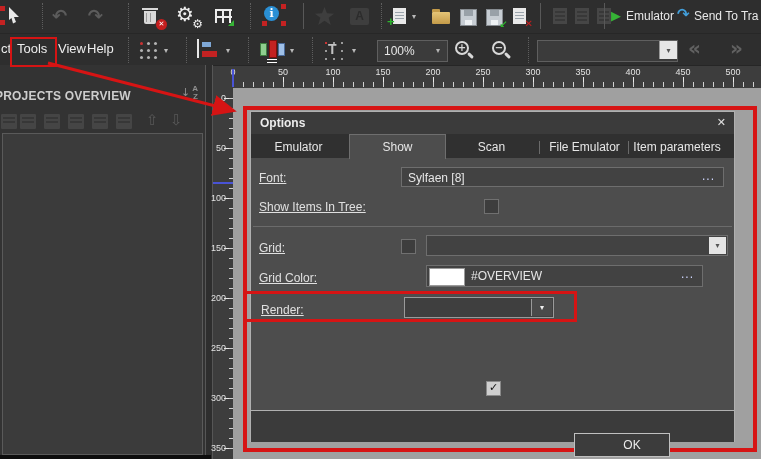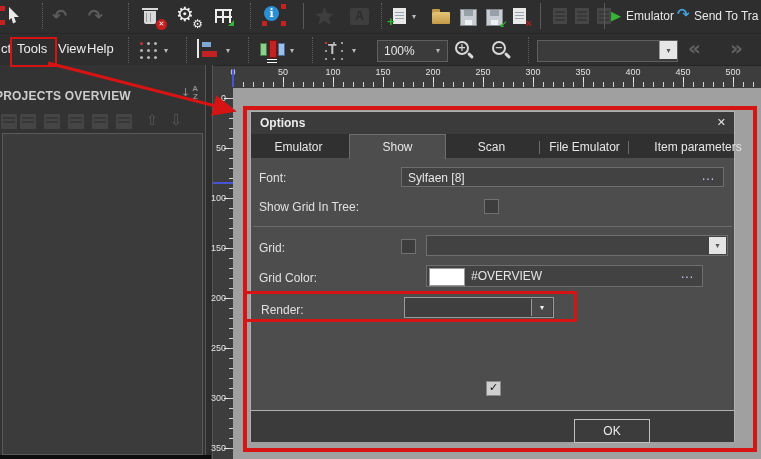--- a/index.html
+++ b/index.html
@@ -117,39 +117,39 @@
   .ann-box{left:243px;top:106px;width:506px;height:338px;border:4px solid #d61414;z-index:40;}
   .dialog{left:250px;top:111px;width:483px;height:329px;background:#4d4d4d;border:1px solid #b0b0b0;z-index:45;}
   .dtitle{left:0;top:0;width:100%;height:22px;background:#3b3b3b;}
   .dtitle .txt{position:absolute;left:9px;top:4px;font-size:12px;font-weight:bold;color:#ececec;}
   .dclose{position:absolute;right:8px;top:4px;font-size:11px;font-weight:bold;color:#e0e0e0;}
   .tabstrip{left:0;top:22px;width:100%;height:24px;background:#303030;}
   .tab{position:absolute;top:3px;height:21px;line-height:21px;text-align:center;font-size:12px;color:#e6e6e6;}
   .tab.sel{top:0;height:24px;line-height:24px;background:#4d4d4d;border:1px solid #6e6e6e;border-bottom:none;}
   .tabsep{position:absolute;top:7px;width:1px;height:13px;background:#6a6a6a;}
   .dbody{left:0;top:46px;width:100%;height:252px;}
-  .dlabel{position:absolute;font-size:12px;color:#e0e0e0;}
+  .dlabel{position:absolute;font-size:12px;color:#e0e0e0;text-decoration:underline;}
   .dfield{position:absolute;background:#424242;border:1px solid #6e6e6e;font-size:12px;color:#e6e6e6;}
   .dfield .fval{position:absolute;left:6px;top:3px;}
   .fdots{position:absolute;right:8px;top:1px;font-size:12px;color:#cfd6ff;letter-spacing:1px;}
   .cb{position:absolute;width:13px;height:13px;background:#3d3d3d;border:1px solid #707070;}
   .cb.on{background:#cfcfcf;border-color:#8a8a8a;}
   .cb.on::after{content:"✓";position:absolute;left:2px;top:-1px;color:#111;font-weight:bold;font-size:11px;font-family:"DejaVu Sans",sans-serif;}
   .hsep{position:absolute;left:2px;width:479px;height:1px;background:#6b6b6b;}
   .dropbtn{position:absolute;right:1px;top:1px;bottom:1px;width:17px;background:#e4e4e4;color:#555;
            text-align:center;font-size:8px;line-height:18px;}
   .swatch{position:absolute;left:2px;top:2px;width:34px;height:16px;background:#fff;border:1px solid #9a9a9a;}
   .rendcombo{position:absolute;background:#3f3f3f;border:1px solid #9a9a9a;}
   .rendsel{position:absolute;left:1px;top:1px;bottom:1px;right:23px;background:#716f5a;border:1px dotted #d8d8d8;
            color:#141414;font-size:11.5px;line-height:17px;padding-left:4px;white-space:nowrap;overflow:hidden;}
   .rendbtn{position:absolute;right:1px;top:1px;bottom:1px;width:20px;background:#4a4a4a;border-left:1px solid #9a9a9a;
            color:#efefef;text-align:center;font-size:8px;line-height:18px;}
   .dfooter{left:0;top:298px;width:100%;height:31px;background:#3b3b3b;border-top:1px solid #b0b0b0;}
-  .dbtn{position:absolute;top:8px;width:74px;height:22px;background:#3c3c3c;border:1px solid #c0c0c0;
-        font-size:12px;color:#ececec;text-align:center;line-height:22px;}
+  .dbtn{position:absolute;top:22px;width:74px;height:22px;background:#3c3c3c;border:1px solid #c0c0c0;
+        font-size:12px;color:#ececec;text-align:center;line-height:22px;padding-left:20px;}
   .redbox{border:3px solid #d61414;z-index:60;}
   .toolsbox{left:10px;top:37px;width:43px;height:26px;border:2px solid #d61414;z-index:60;}
 </style>
 </head>
 <body>
 
 <div class="screen">
 
   <div class="abs tb1">
     <span class="abs icn" style="left:0">
@@ -336,29 +336,29 @@
       <span class="txt">Options</span>
       <span class="dclose g">✕</span>
     </div>
     <div class="abs tabstrip">
       <div class="tab" style="left:2px;width:91px">Emulator</div>
       <div class="tab sel" style="left:98px;width:95px">Show</div>
       <div class="tab" style="left:193px;width:95px">Scan</div>
       <span class="tabsep" style="left:288px"></span>
       <div class="tab" style="left:294px;width:79px">File Emulator</div>
       <span class="tabsep" style="left:377px"></span>
-      <div class="tab" style="left:399px;width:96px">Item parameters</div>
+      <div class="tab" style="left:378px;width:96px">Item parameters</div>
     </div>
     <div class="abs dbody">
       <span class="dlabel" style="left:8px;top:13px">Font:</span>
       <div class="dfield" style="left:150px;top:9px;width:321px;height:18px">
         <span class="fval">Sylfaen [8]</span>
         <span class="fdots">...</span>
       </div>
-      <span class="dlabel" style="left:8px;top:42px">Show Grid In Tree:</span>
+      <span class="dlabel" style="left:8px;top:42px">Show Items In Tree:</span>
       <span class="cb" style="left:233px;top:41px"></span>
       <span class="hsep" style="top:68px"></span>
       <span class="dlabel" style="left:8px;top:83px">Grid:</span>
       <span class="cb" style="left:150px;top:81px"></span>
       <div class="dfield" style="left:175px;top:77px;width:300px;height:19px">
         <span class="fval"></span>
         <span class="dropbtn g">▾</span>
       </div>
       <span class="dlabel" style="left:8px;top:113px">Grid Color:</span>
       <div class="dfield" style="left:175px;top:107px;width:275px;height:20px">

